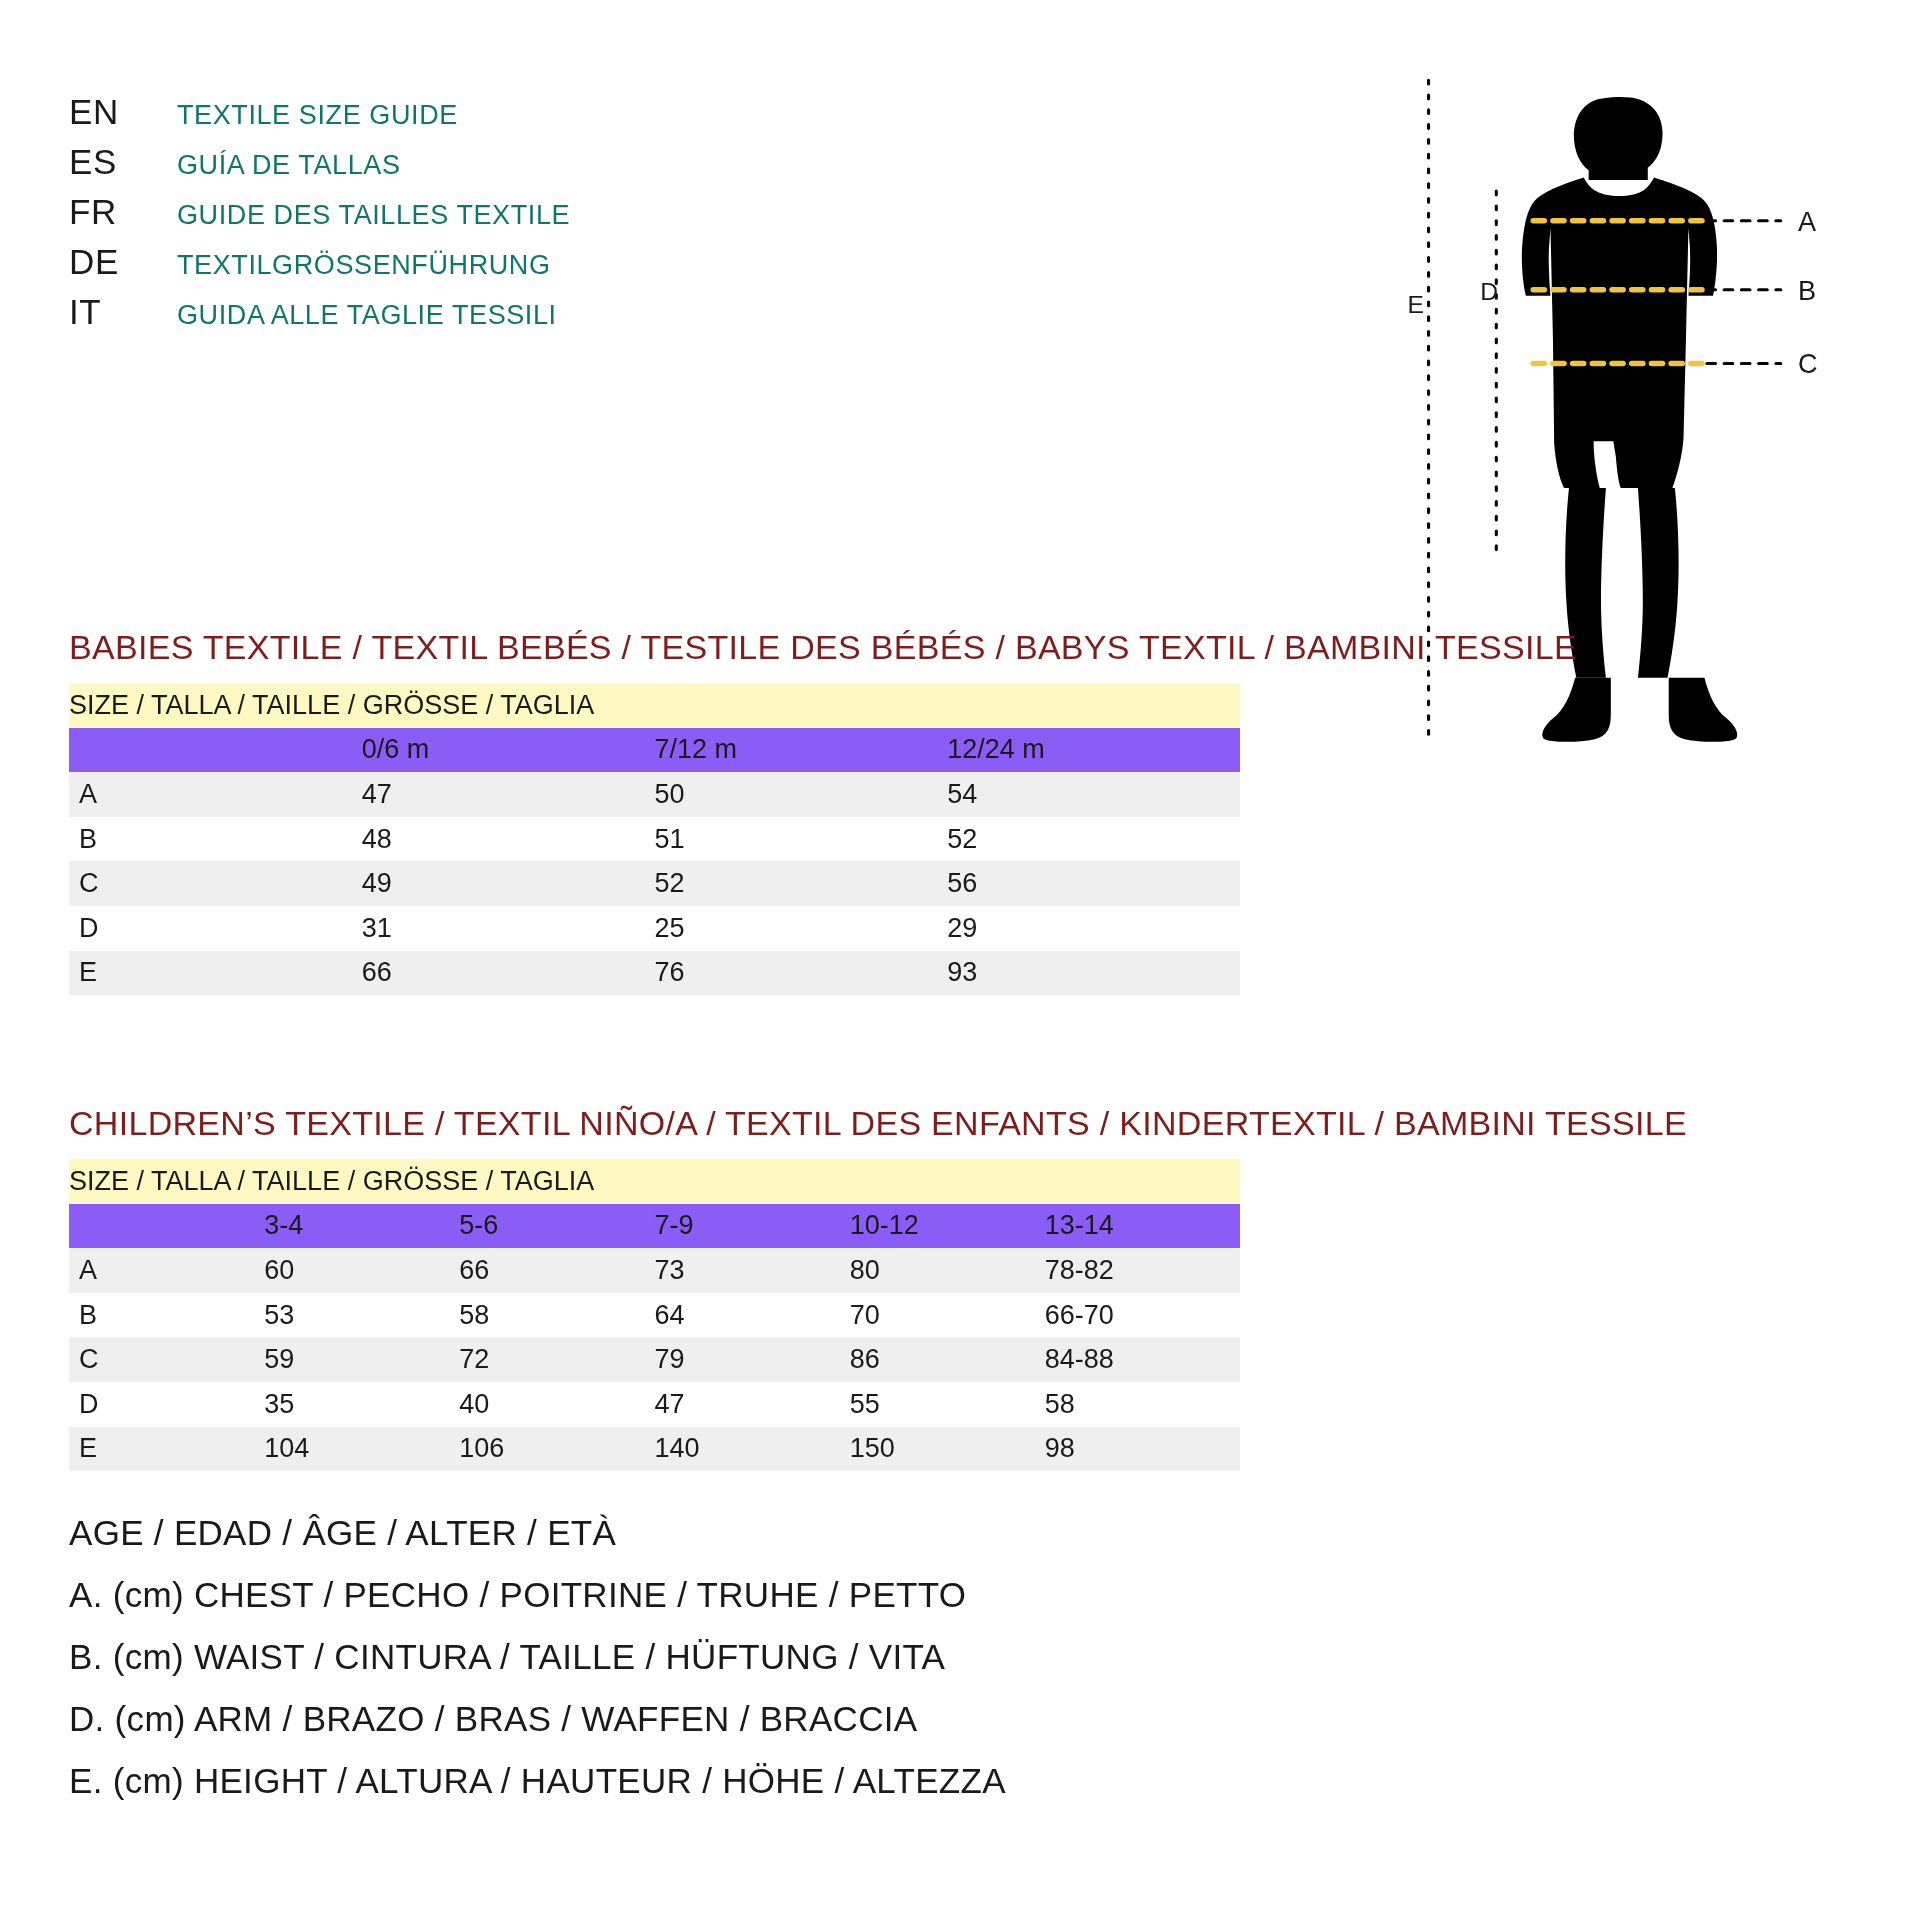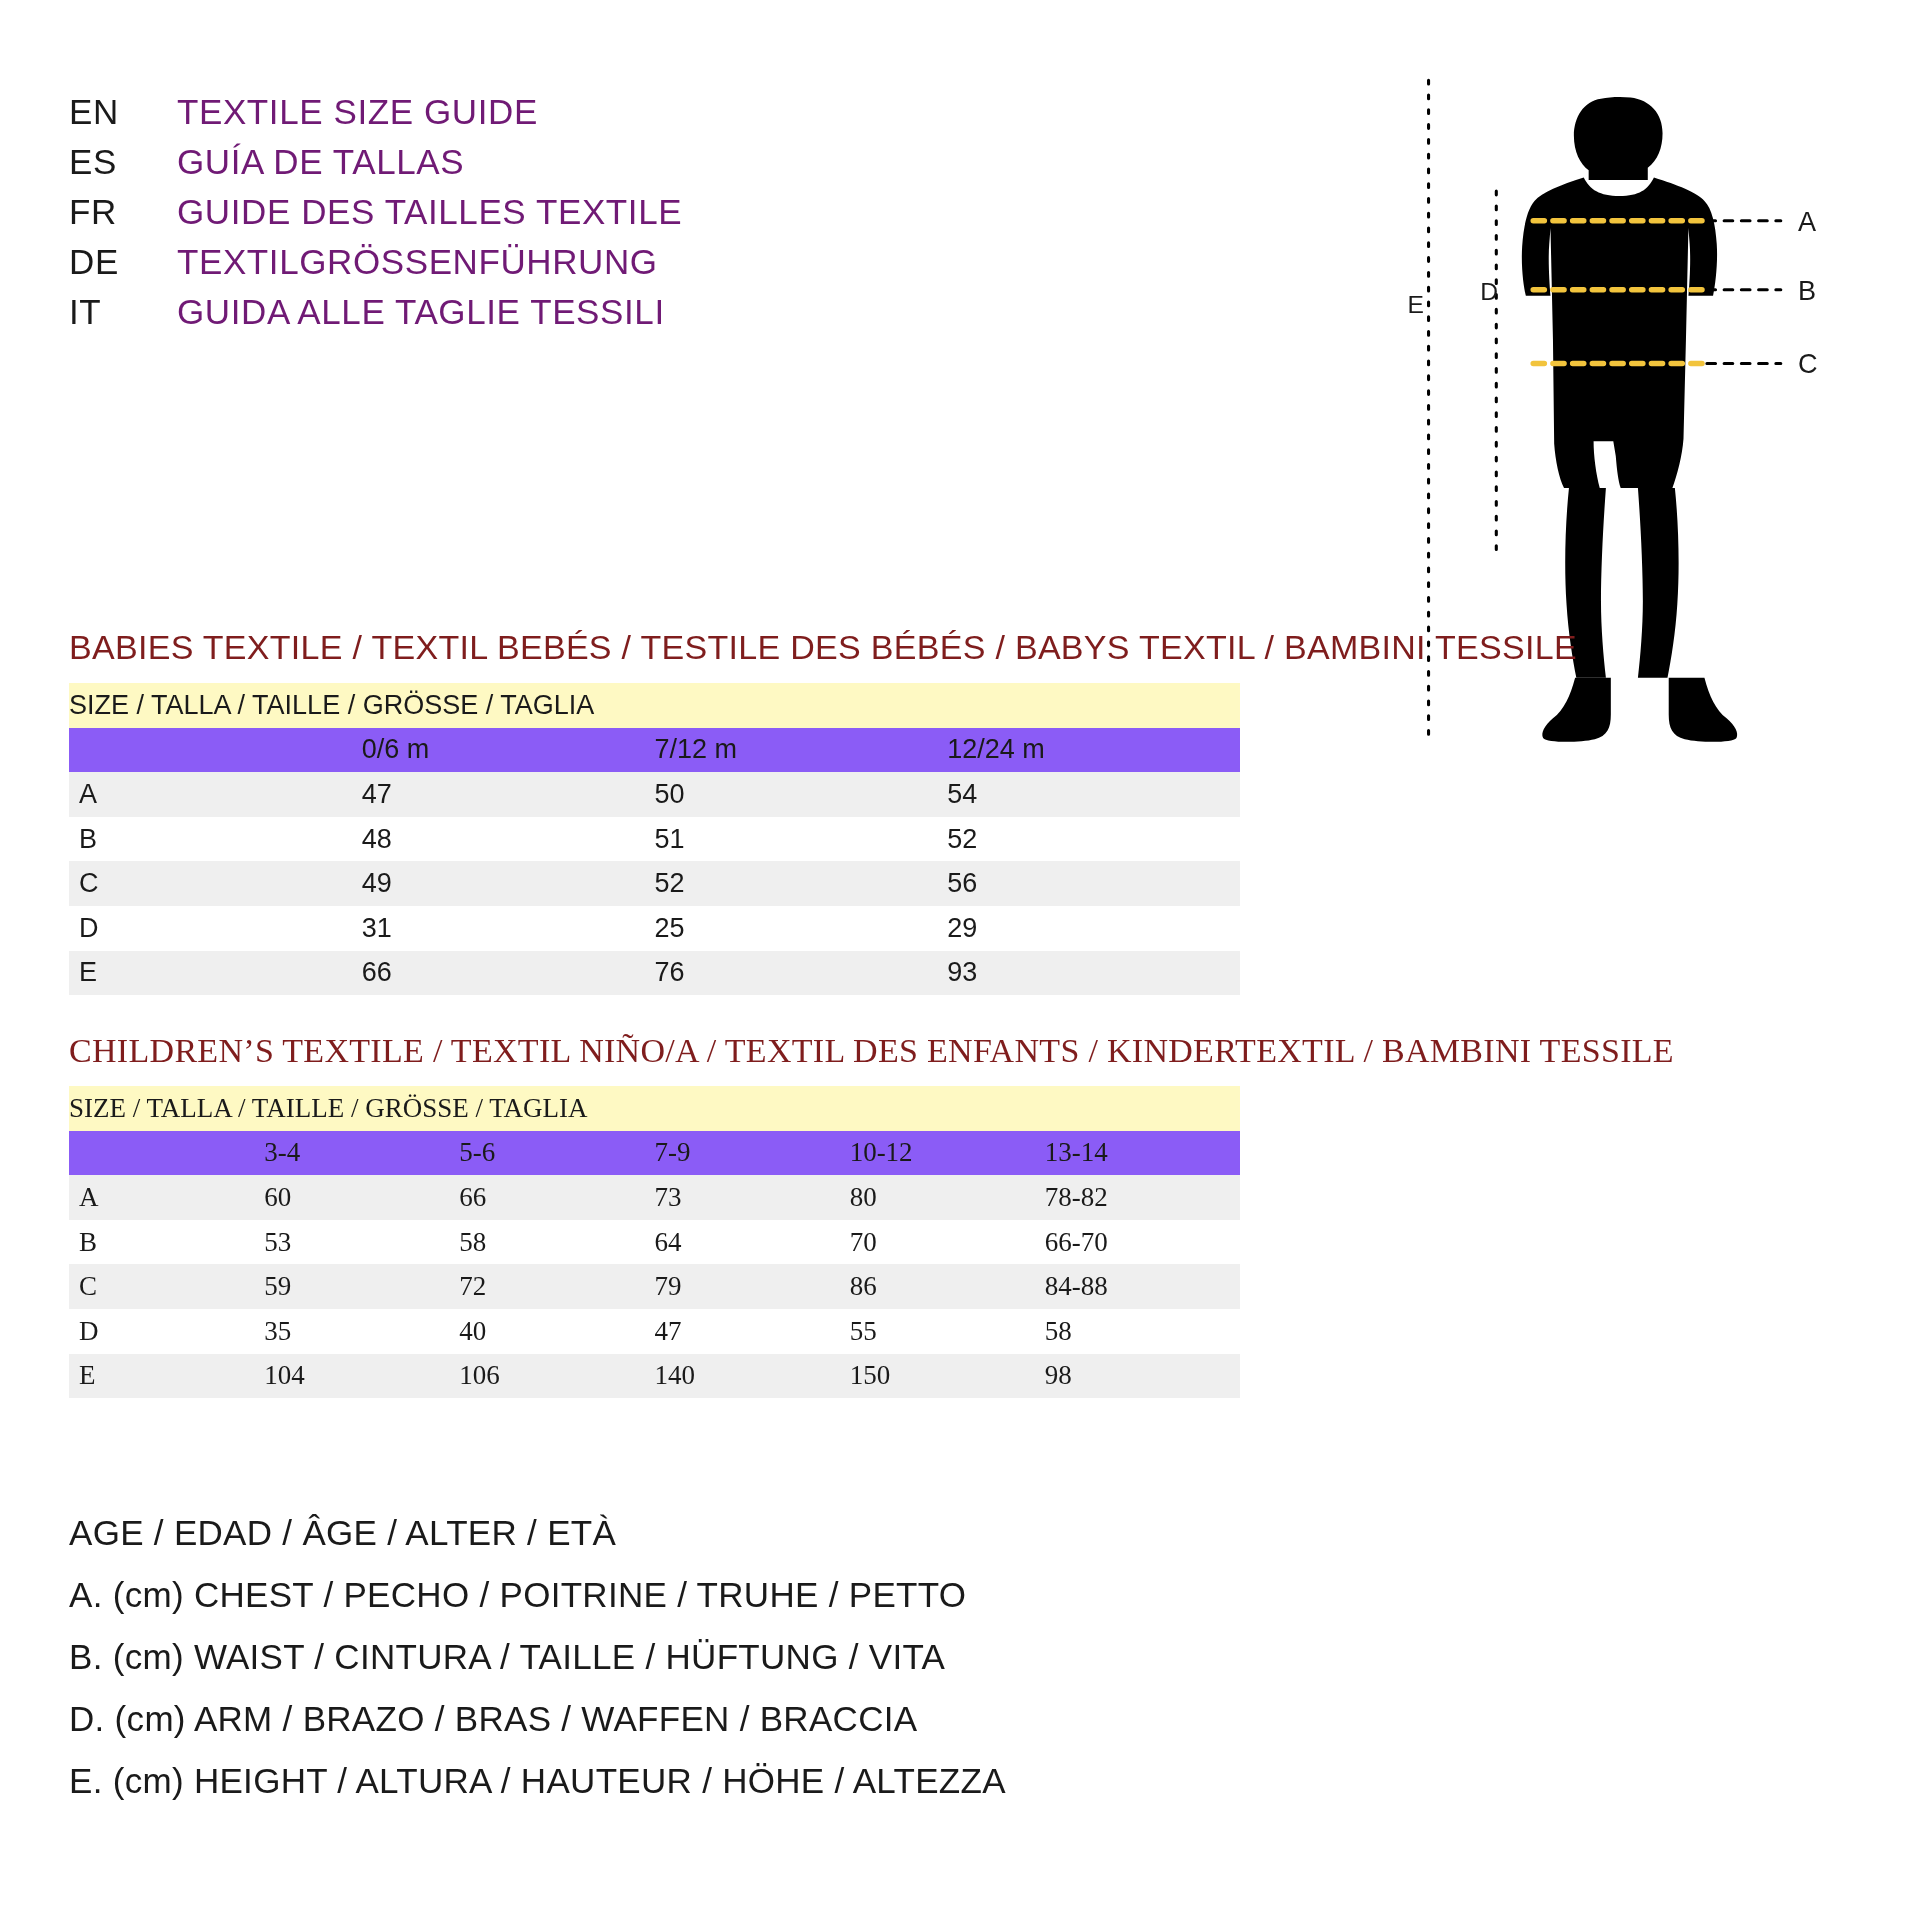--- a/index.html
+++ b/index.html
@@ -35,43 +35,43 @@
     align-items: baseline;
     margin-bottom: 10px;
   }
   .title-lang {
     width: 108px;
     font-size: 35px;
     letter-spacing: 0.6px;
     color: #1a1a1a;
   }
   .title-text {
-    font-size: 35px;
+    font-size: 27px;
     letter-spacing: 0.6px;
-    color: #701a75;
+    color: #0f766e;
   }
 
   
   .figure {
     position: absolute;
     left: 1399px;
     top: 74px;
     width: 468px;
     height: 690px;
   }
   .fig-svg { display: block; }
 
   
   .section {
     position: absolute;
     left: 69px;
     width: 1380px;
   }
   #babies-section { top: 628px; }
-  #children-section { top: 1032px; font-family: Liberation Serif, serif; }
+  #children-section { top: 1104px; }
 
   .section-heading {
     font-size: 34px;
     letter-spacing: 0.3px;
     margin-bottom: 16px;
     color: #7f1d1d;
     white-space: nowrap;
     text-align: center;
   }
 

